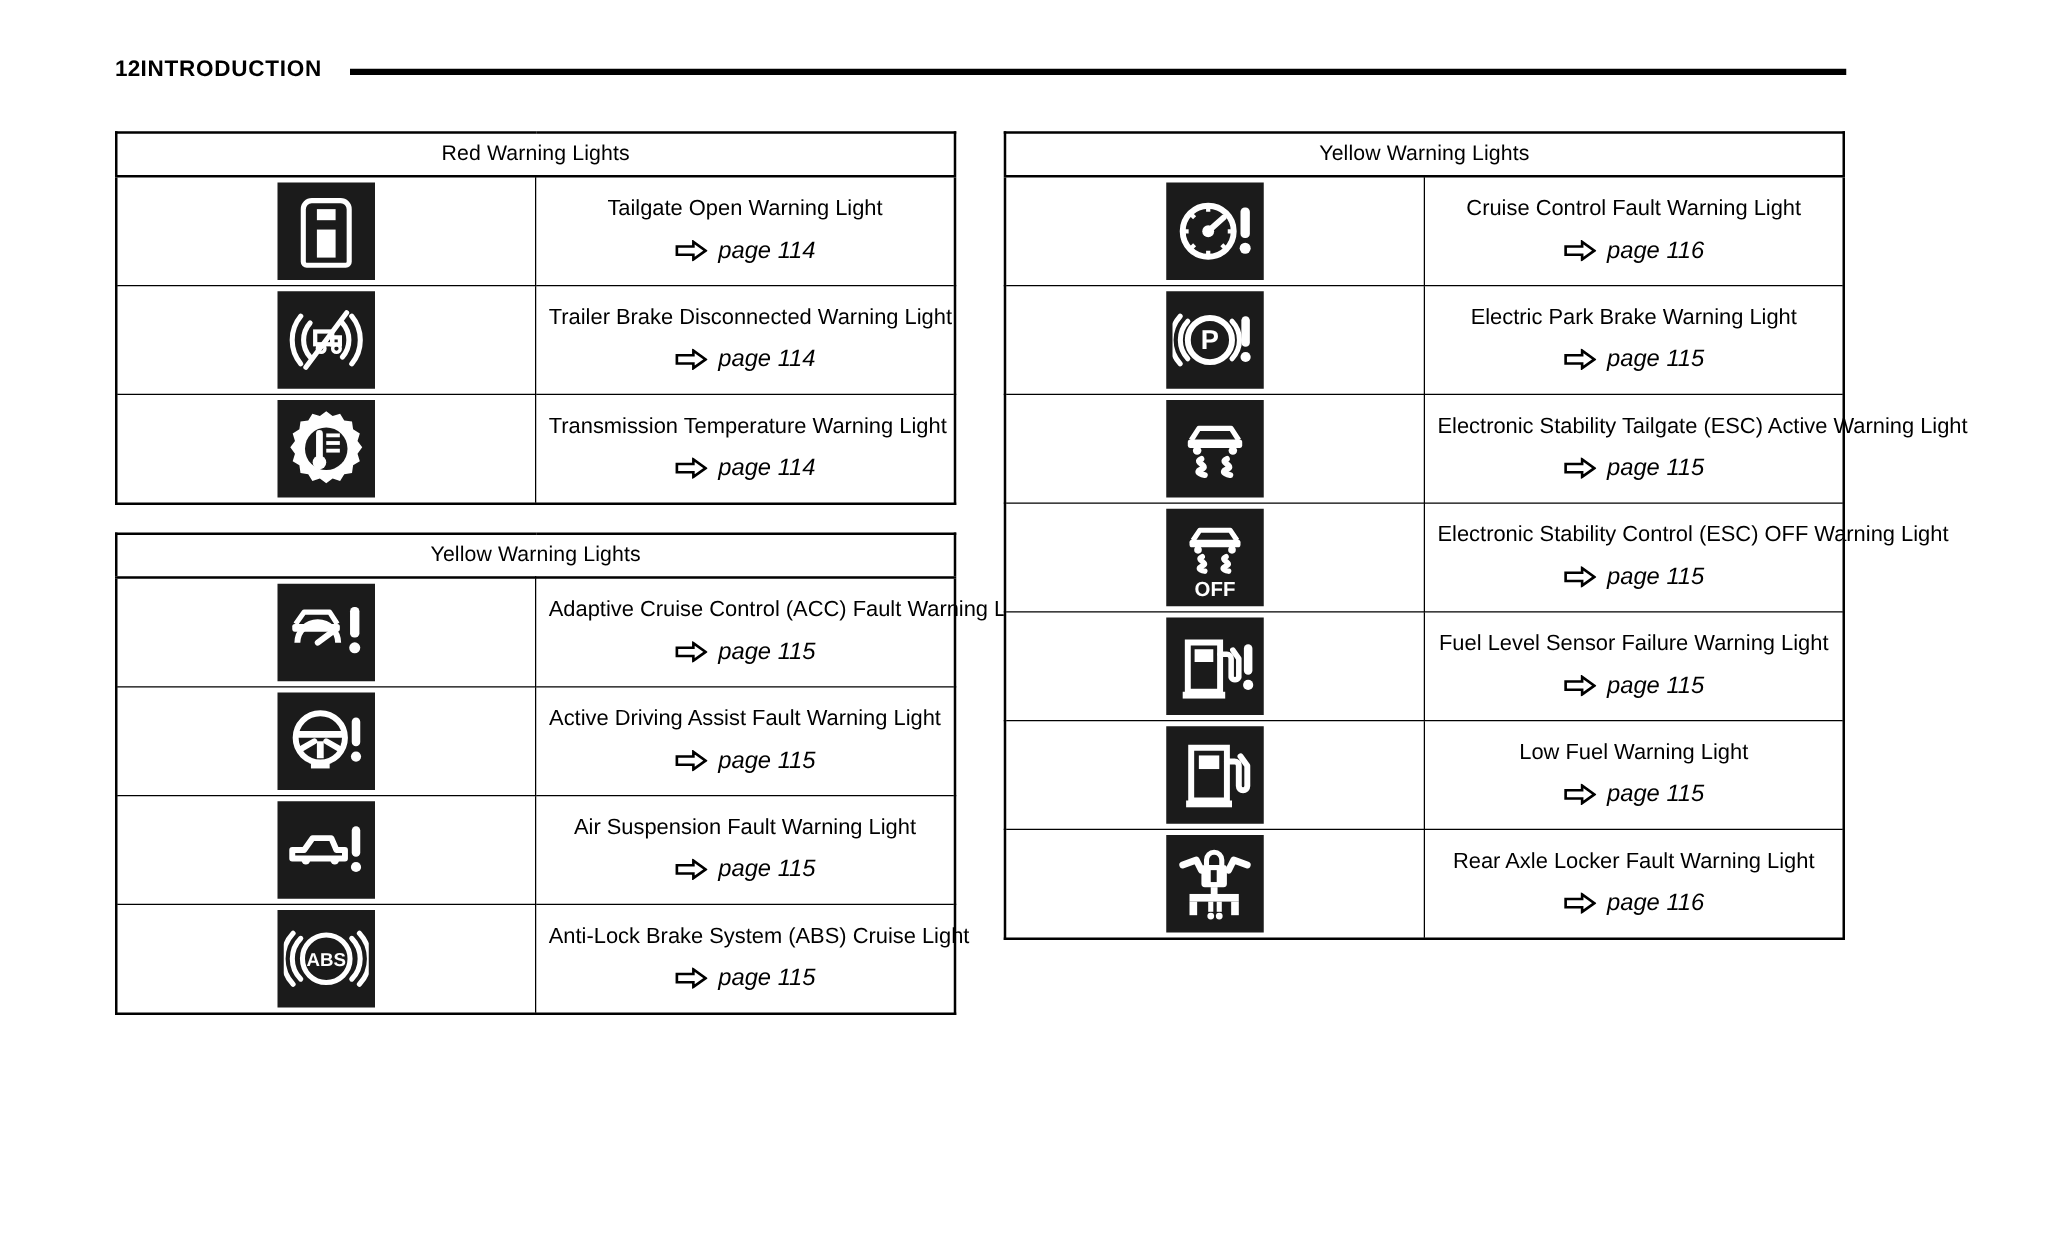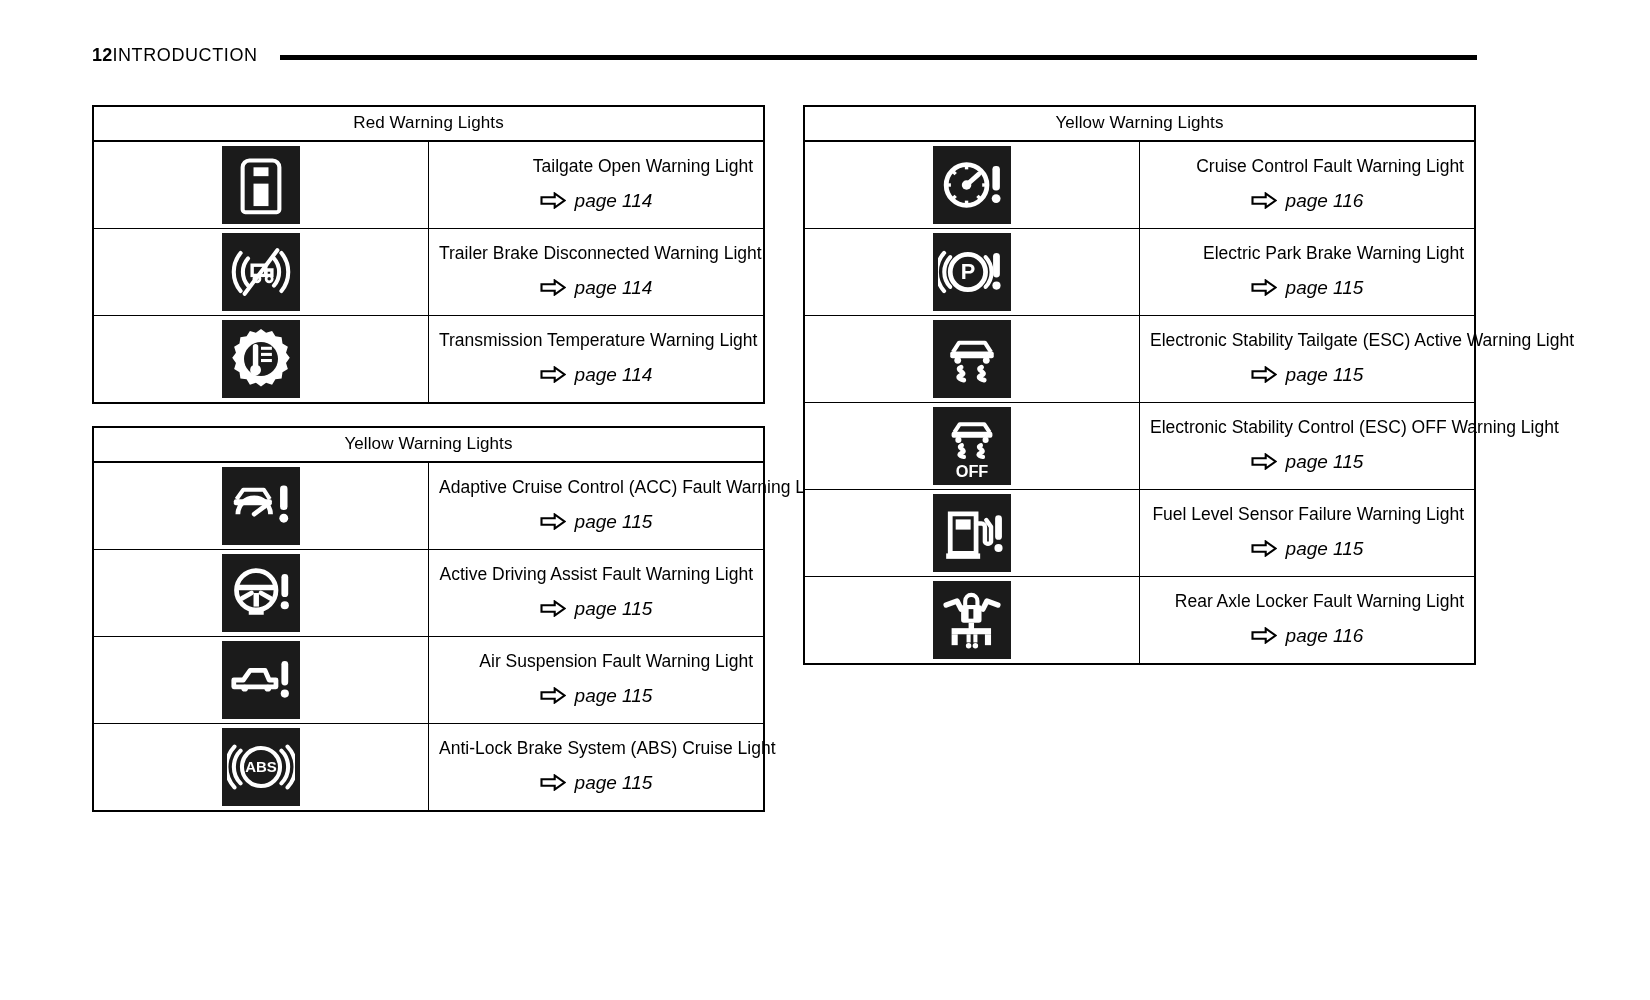--- a/index.html
+++ b/index.html
@@ -26,21 +26,21 @@
     display: flex;
     align-items: center;
   }
   .page-num {
     font-size: 18px;
     font-weight: bold;
     letter-spacing: 0.2px;
   }
   .section-name {
     font-size: 18px;
-    font-weight: normal;
+    font-weight: bold;
     letter-spacing: 0.6px;
     white-space: nowrap;
   }
   .header-rule {
     flex: 1 1 auto;
     height: 5px;
     background: #000;
     margin-left: 22px;
     margin-top: 4px;
   }
@@ -86,21 +86,21 @@
     border-left: none;
     padding: 4px 6px 4px 5px;
     text-align: center;
     vertical-align: middle;
     background: #fff;
   }
   .wl-table td.desc-cell {
     border: 1px solid #000;
     border-right: none;
     padding: 12px 10px 14px 10px;
-    text-align: right;
+    text-align: center;
     vertical-align: middle;
     margin-top: 48px;
   }
   .wl-table tr:last-child td { border-bottom: none; }
 
   .desc-name {
     font-size: 17.5px;
     line-height: 1.25;
     white-space: nowrap;
   }
@@ -440,20 +440,41 @@
                   <path d="M18 22 h38 v58 h-38 z" stroke="#ffffff" stroke-width="7" fill="none"></path>
                   <rect x="26" y="30" width="22" height="15" fill="#ffffff"></rect>
                   <rect x="12" y="80" width="50" height="8" fill="#ffffff"></rect>
                   <path d="M56 36 h8 a5 5 0 0 1 5 5 v22 a5 5 0 0 0 9 0 v-22 l-7 -10" stroke="#ffffff" stroke-width="6.5" fill="none" stroke-linecap="round" stroke-linejoin="round"></path>
                   <rect x="84" y="24" width="10" height="36" rx="5" fill="#ffffff"></rect>
                   <circle cx="89" cy="72" r="6" fill="#ffffff"></circle>
                 </svg>
               </div></td>
             <td class="desc-cell">
               <div class="desc-name">Fuel Level Sensor Failure Warning Light</div>
+              <div class="desc-ref">
+                <span class="ref-arrow">
+                  <svg width="26" height="17" viewBox="0 0 26 17">
+                    <path d="M1.5 5.2 h13.2 V1.5 L24.5 8.5 L14.7 15.5 V11.8 H1.5 Z" fill="#ffffff" stroke="#000000" stroke-width="2.1" stroke-linejoin="miter"></path>
+                  </svg>
+                </span>
+                <span>page 115</span>
+              </div>
+            </td>
+          </tr>
+          <tr>
+            <td class="icon-cell"><div class="tile">
+                <svg width="68" height="68" viewBox="0 0 100 100" fill="none">
+                  <path d="M22 18 h42 v62 h-42 z" stroke="#ffffff" stroke-width="7" fill="none"></path>
+                  <rect x="31" y="27" width="24" height="16" fill="#ffffff"></rect>
+                  <rect x="16" y="80" width="54" height="8" fill="#ffffff"></rect>
+                  <path d="M64 34 h9 a5 5 0 0 1 5 5 v24 a5 5 0 0 0 10 0 v-24 l-8 -11" stroke="#ffffff" stroke-width="7" fill="none" stroke-linecap="round" stroke-linejoin="round"></path>
+                </svg>
+              </div></td>
+            <td class="desc-cell">
+              <div class="desc-name">Low Fuel Warning Light</div>
               <div class="desc-ref">
                 <span class="ref-arrow">
                   <svg width="26" height="17" viewBox="0 0 26 17">
                     <path d="M1.5 5.2 h13.2 V1.5 L24.5 8.5 L14.7 15.5 V11.8 H1.5 Z" fill="#ffffff" stroke="#000000" stroke-width="2.1" stroke-linejoin="miter"></path>
                   </svg>
                 </span>
                 <span>page 115</span>
               </div>
             </td>
           </tr>

